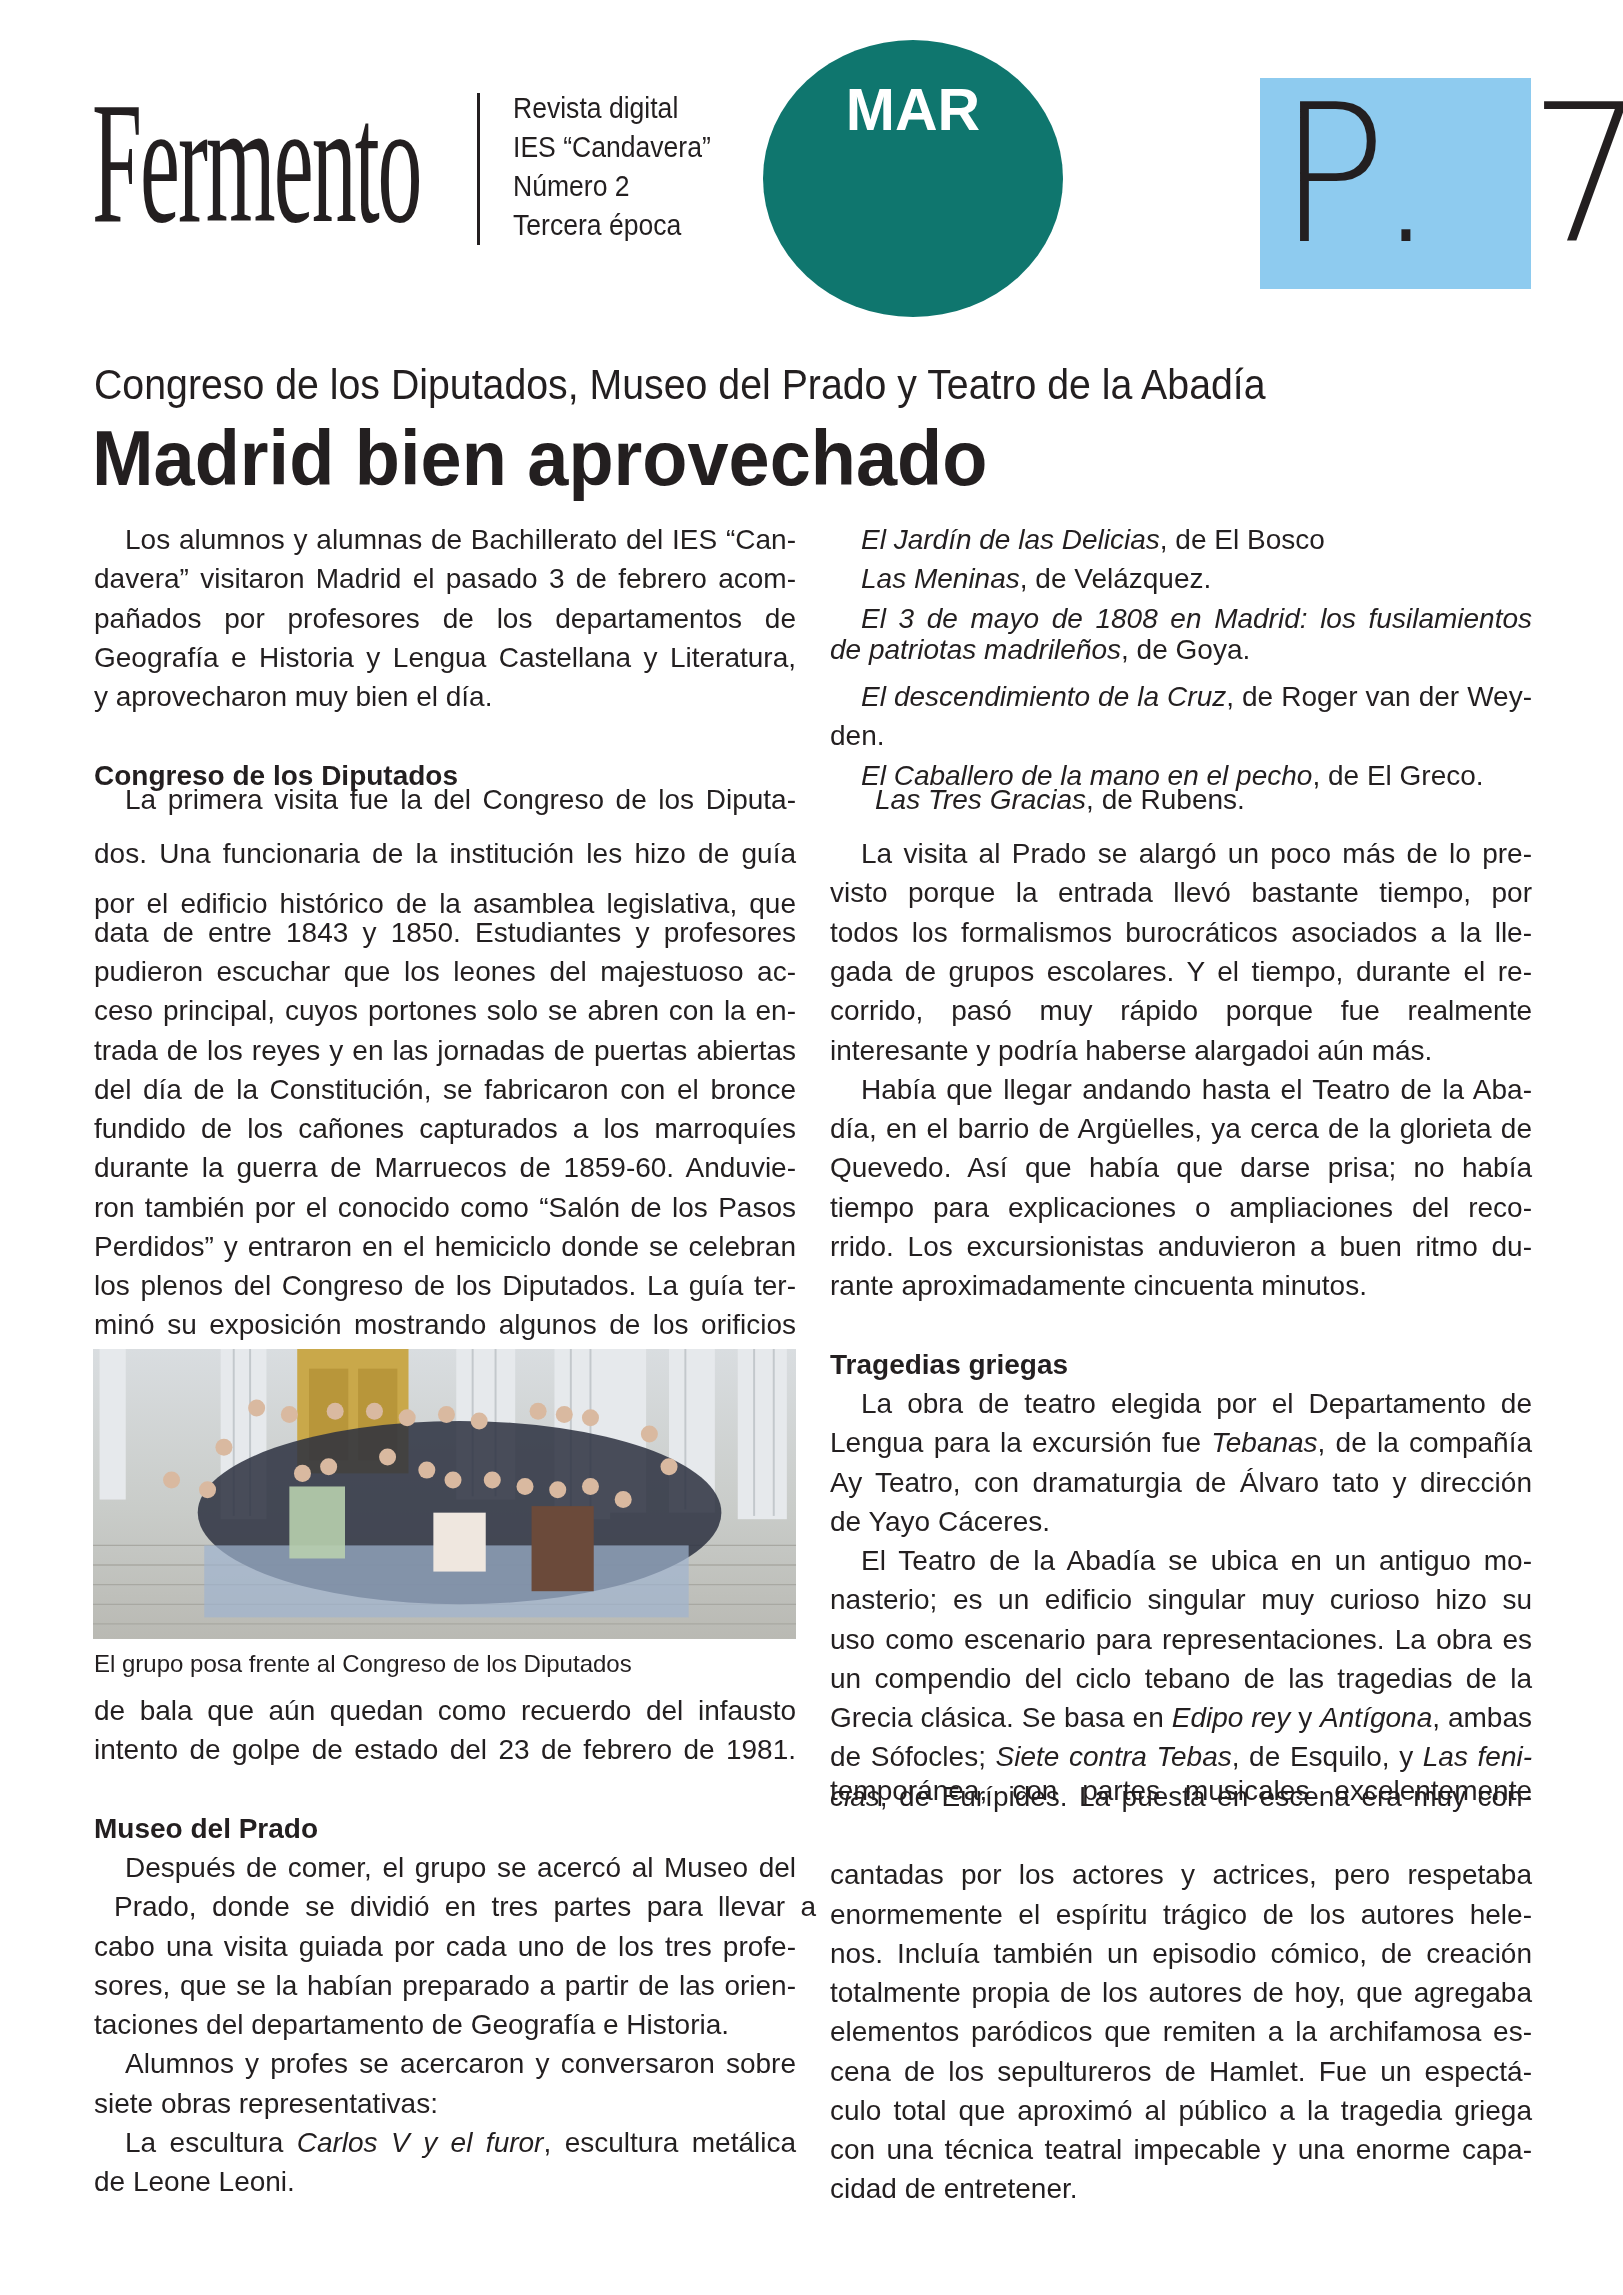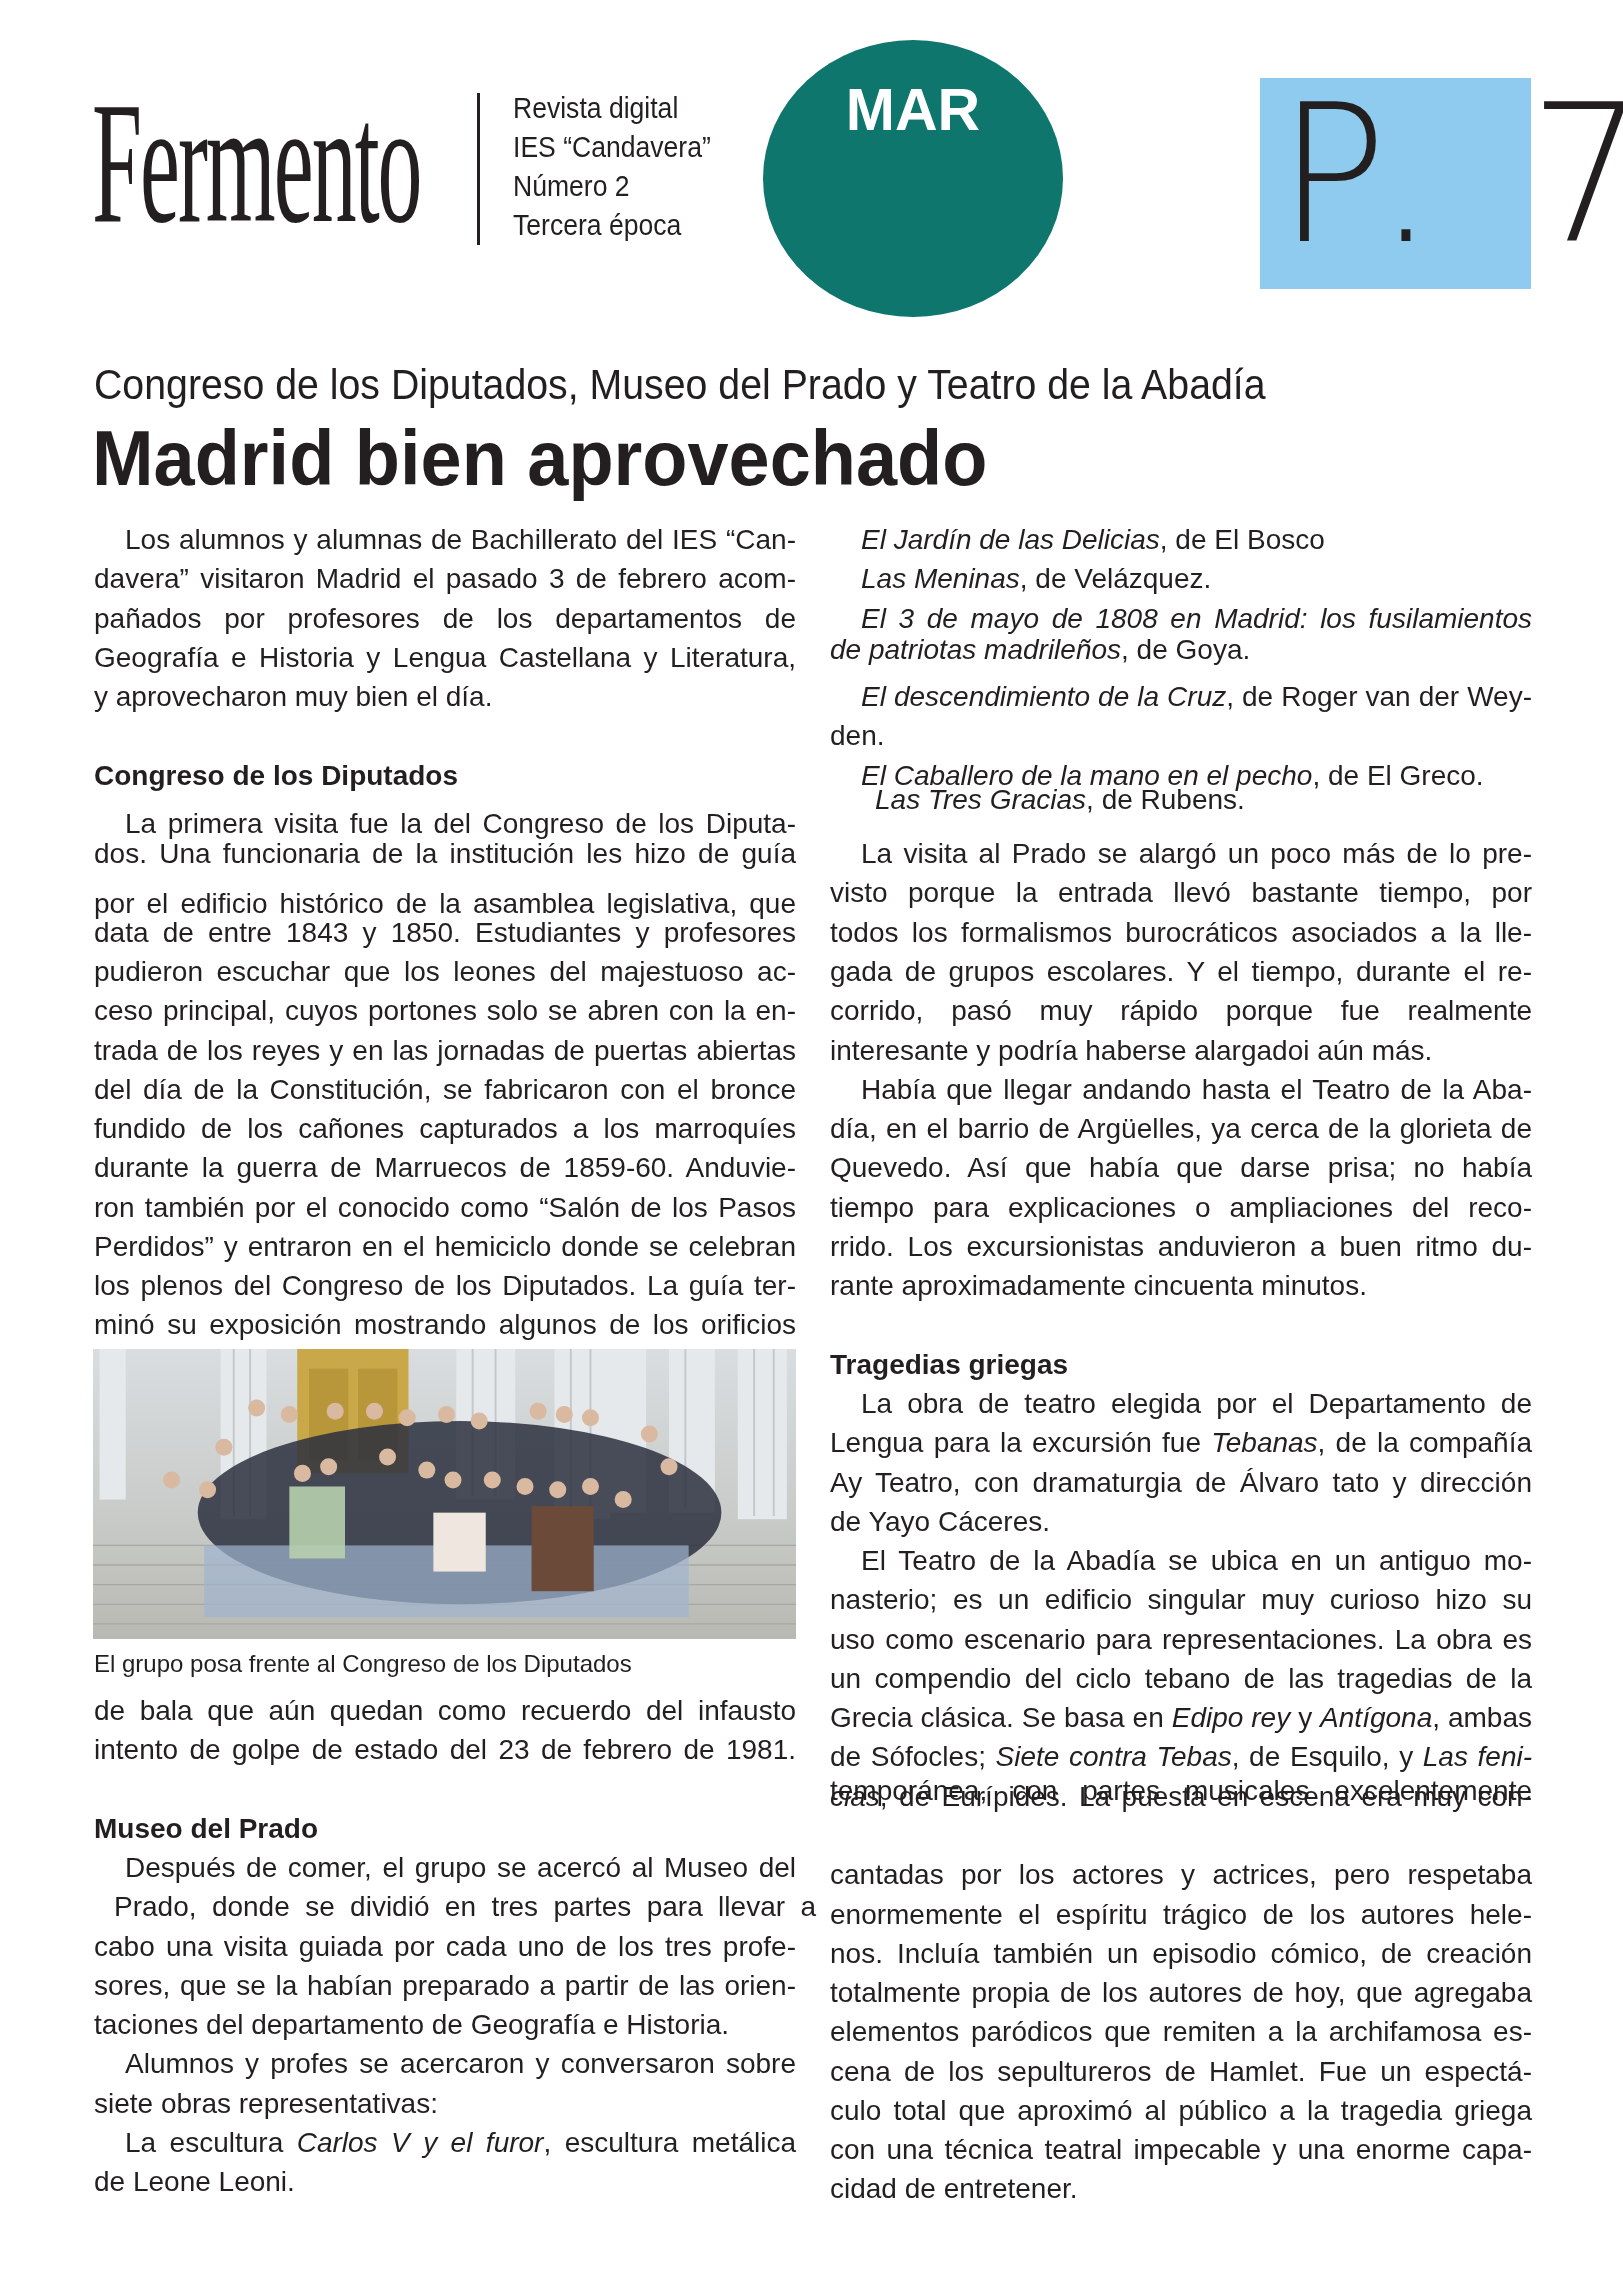--- a/index.html
+++ b/index.html
@@ -61,21 +61,21 @@
 <h1 class="headline" style="margin:0">Madrid bien aprovechado</h1>
 
 <div class="col col-left" id="col-left-top" style="top:520px;">
     <div class="line j indent" style="top: 0px;"><span>Los alumnos y alumnas de Bachillerato del IES “Can-</span></div>
     <div class="line j" style="top: 39px;"><span>davera” visitaron Madrid el pasado 3 de febrero acom-</span></div>
     <div class="line j" style="top: 79px;"><span>pañados por profesores de los departamentos de</span></div>
     <div class="line j" style="top: 118px;"><span>Geografía e Historia y Lengua Castellana y Literatura,</span></div>
     <div class="line " style="top: 157px;"><span>y aprovecharon muy bien el día.</span></div>
     <div class="line " style="top: 196px;"></div>
     <div class="line subhead" style="top: 236px;"><span>Congreso de los Diputados</span></div>
-    <div class="line j indent" style="top: 284px;"><span>La primera visita fue la del Congreso de los Diputa-</span></div>
+    <div class="line j indent" style="top: 260px;"><span>La primera visita fue la del Congreso de los Diputa-</span></div>
     <div class="line j" style="top: 314px;"><span>dos. Una funcionaria de la institución les hizo de guía</span></div>
     <div class="line j" style="top: 364px;"><span>por el edificio histórico de la asamblea legislativa, que</span></div>
     <div class="line j" style="top: 393px;"><span>data de entre 1843 y 1850. Estudiantes y profesores</span></div>
     <div class="line j" style="top: 432px;"><span>pudieron escuchar que los leones del majestuoso ac-</span></div>
     <div class="line j" style="top: 471px;"><span>ceso principal, cuyos portones solo se abren con la en-</span></div>
     <div class="line j" style="top: 511px;"><span>trada de los reyes y en las jornadas de puertas abiertas</span></div>
     <div class="line j" style="top: 550px;"><span>del día de la Constitución, se fabricaron con el bronce</span></div>
     <div class="line j" style="top: 589px;"><span>fundido de los cañones capturados a los marroquíes</span></div>
     <div class="line j" style="top: 628px;"><span>durante la guerra de Marruecos de 1859-60. Anduvie-</span></div>
     <div class="line j" style="top: 668px;"><span>ron también por el conocido como “Salón de los Pasos</span></div>

